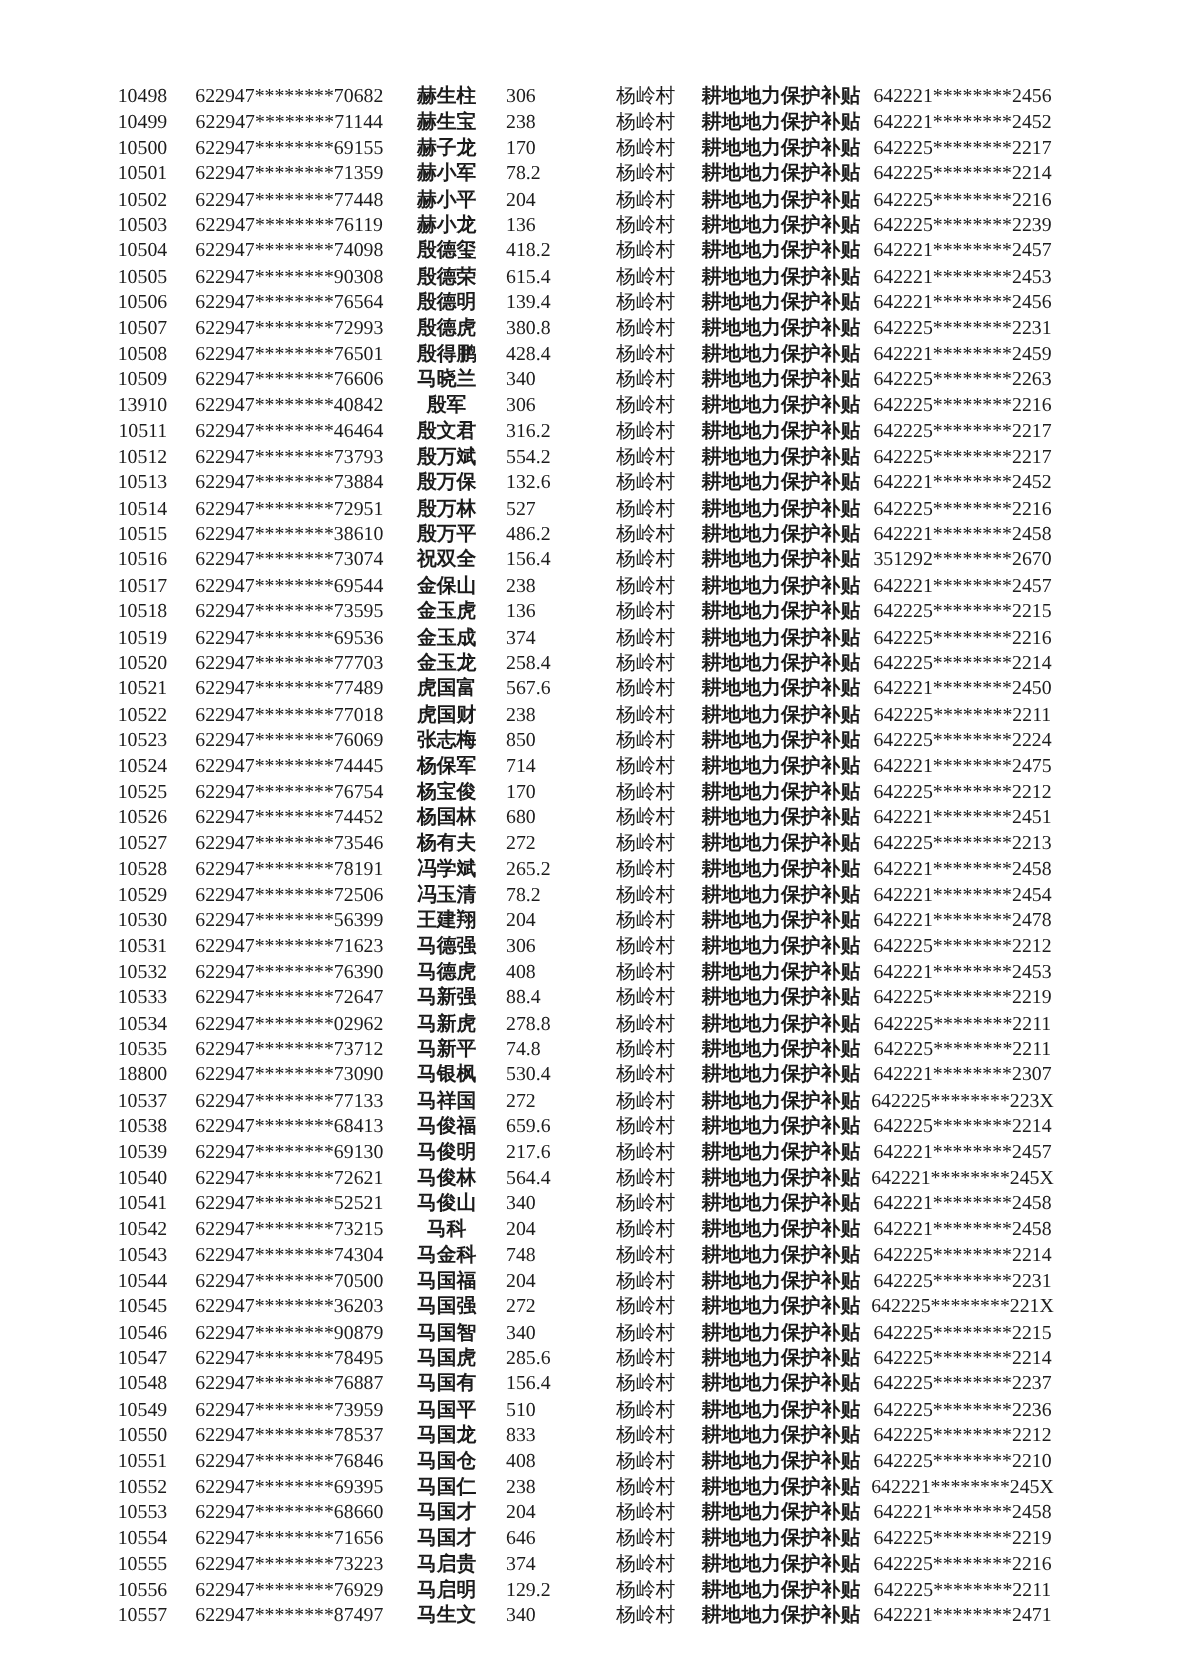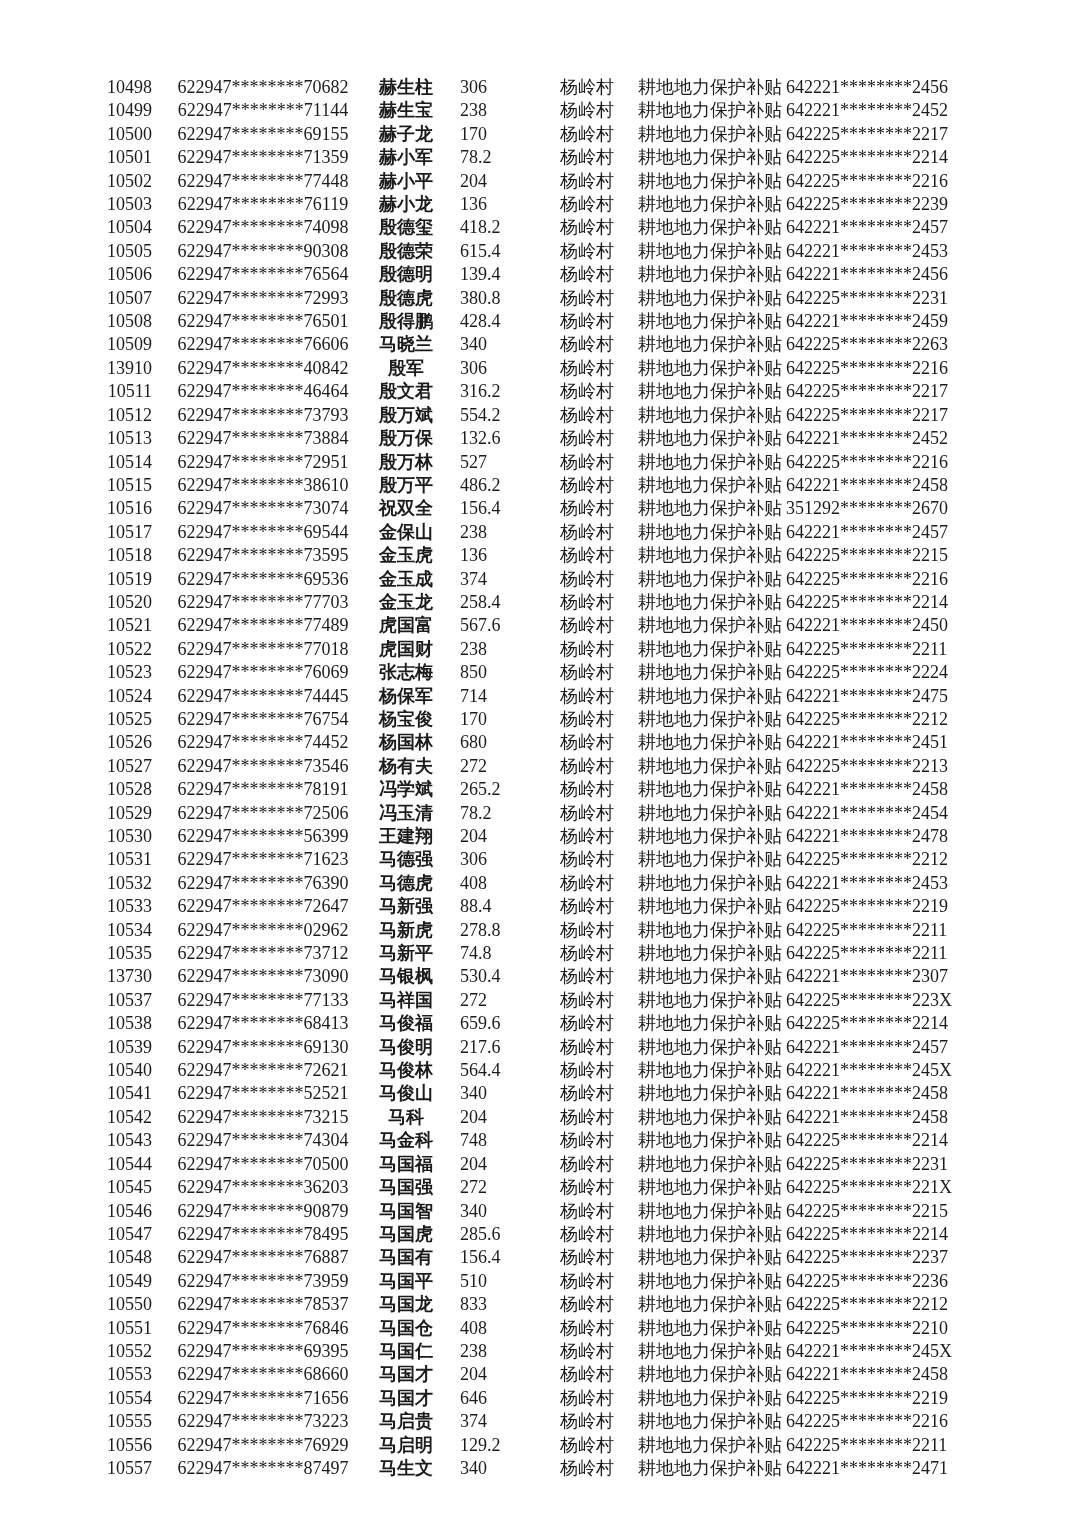--- a/index.html
+++ b/index.html
@@ -28,22 +28,22 @@
     height: 23.42px;
     line-height: 23.42px;
     white-space: nowrap;
   }
   .cell { overflow: visible; }
   .c-seq     { width: 152px; text-align: right; }
   .c-id      { width: 200px; text-align: center; padding-left: 22px; box-sizing: border-box; }
   .c-name    { width: 108px; text-align: center; font-weight: bold; }
   .c-amount  { width: 100px; text-align: left; }
   .c-village { width: 74px;  }
-  .c-subsidy { width: 152px; text-align: center; }
-  .c-account { width: 178px; }
+  .c-subsidy { width: 152px; text-align: center; font-weight: bold; }
+  .c-account { width: 178px; text-align: center; }
 </style>
 </head>
 <body>
 
 <div class="page" style="color: rgb(28, 28, 28); background: rgb(255, 255, 255);">
   <div class="table">
       <div class="row">
     <div class="cell c-seq">10498</div>
     <div class="cell c-id">622947********70682</div>
     <div class="cell c-name">赫生柱</div>
@@ -379,21 +379,21 @@
       <div class="row">
     <div class="cell c-seq">10535</div>
     <div class="cell c-id">622947********73712</div>
     <div class="cell c-name">马新平</div>
     <div class="cell c-amount">74.8</div>
     <div class="cell c-village">杨岭村</div>
     <div class="cell c-subsidy">耕地地力保护补贴</div>
     <div class="cell c-account">642225********2211</div>
   </div>
       <div class="row">
-    <div class="cell c-seq">13730</div>
+    <div class="cell c-seq">18800</div>
     <div class="cell c-id">622947********73090</div>
     <div class="cell c-name">马银枫</div>
     <div class="cell c-amount">530.4</div>
     <div class="cell c-village">杨岭村</div>
     <div class="cell c-subsidy">耕地地力保护补贴</div>
     <div class="cell c-account">642221********2307</div>
   </div>
       <div class="row">
     <div class="cell c-seq">10537</div>
     <div class="cell c-id">622947********77133</div>

